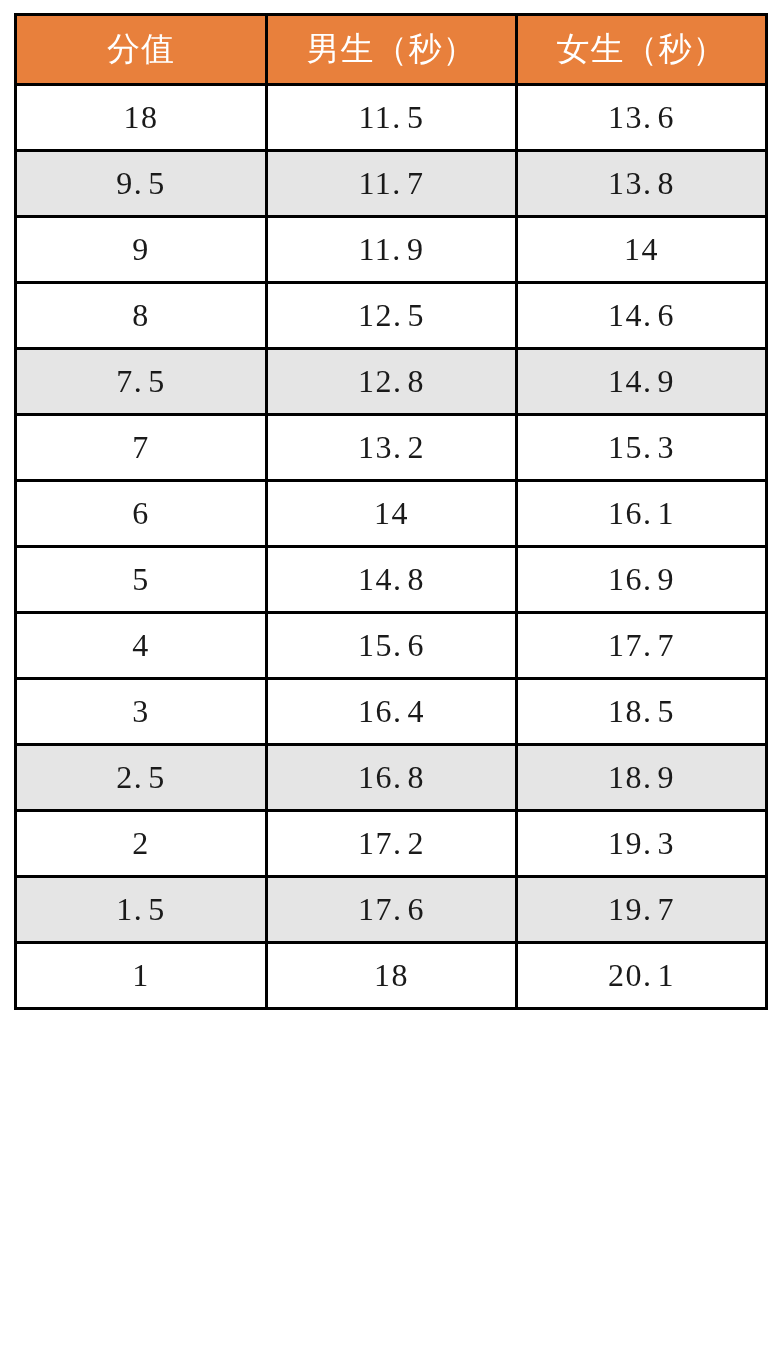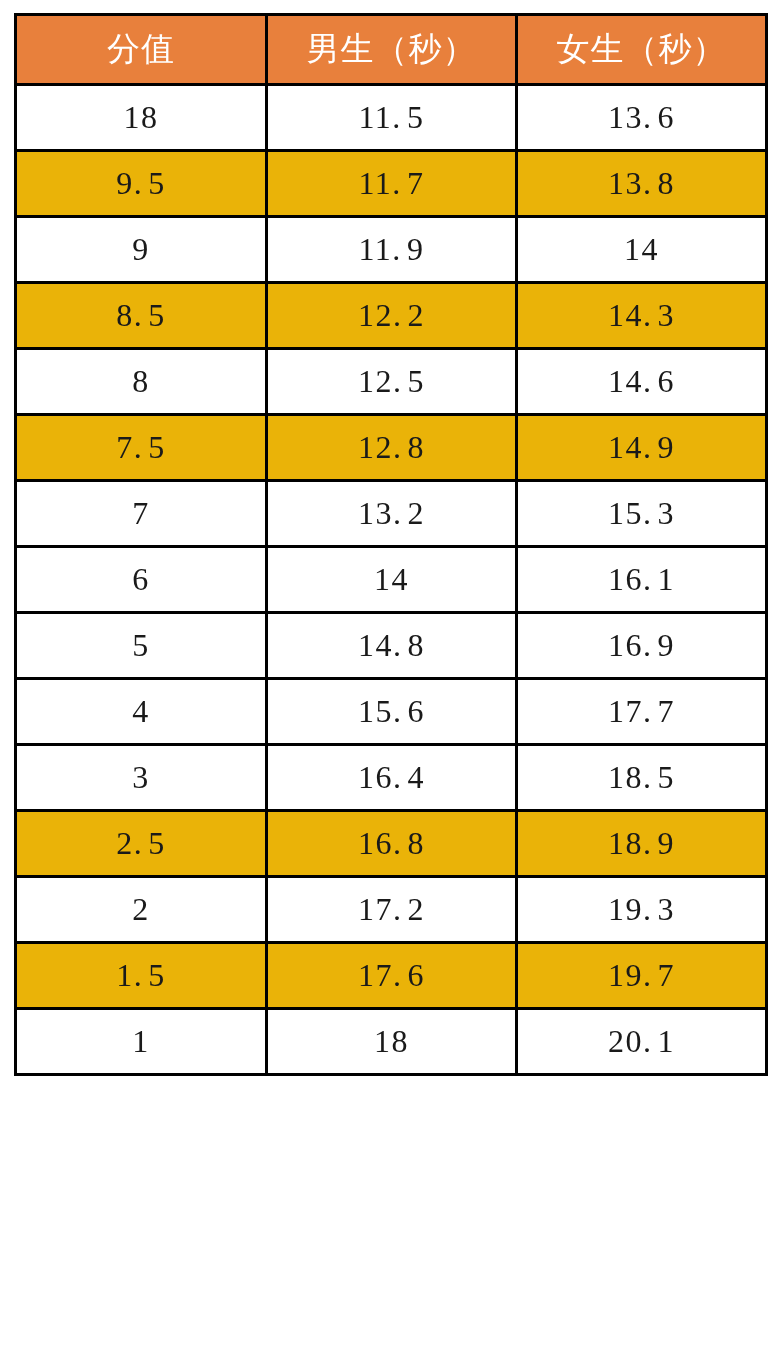--- a/index.html
+++ b/index.html
@@ -58,21 +58,21 @@
 
   .score-table tbody td {
     height: 66px;
     font-size: 32px;
     color: #1a1a1a;
     letter-spacing: 1.5px;
     white-space: nowrap;
   }
 
   .score-table tbody tr.row-odd td  { background: #ffffff; }
-  .score-table tbody tr.row-even td { background: #eab308; }
+  .score-table tbody tr.row-even td { background: #e5e5e5; }
 
   
   .num .dot { display: inline-block; margin-right: 0.16em; }
 </style>
 </head>
 <body>
 
 <div class="sheet">
 
   <table class="score-table">
@@ -96,25 +96,20 @@
         </tr>
         <tr class="row-even">
           <td><span class="num">9<span class="dot">.</span>5</span></td>
           <td><span class="num">11<span class="dot">.</span>7</span></td>
           <td><span class="num">13<span class="dot">.</span>8</span></td>
         </tr>
         <tr class="row-odd">
           <td><span class="num">9</span></td>
           <td><span class="num">11<span class="dot">.</span>9</span></td>
           <td><span class="num">14</span></td>
-        </tr>
-        <tr class="row-even">
-          <td><span class="num">8<span class="dot">.</span>5</span></td>
-          <td><span class="num">12<span class="dot">.</span>2</span></td>
-          <td><span class="num">14<span class="dot">.</span>3</span></td>
         </tr>
         <tr class="row-odd">
           <td><span class="num">8</span></td>
           <td><span class="num">12<span class="dot">.</span>5</span></td>
           <td><span class="num">14<span class="dot">.</span>6</span></td>
         </tr>
         <tr class="row-even">
           <td><span class="num">7<span class="dot">.</span>5</span></td>
           <td><span class="num">12<span class="dot">.</span>8</span></td>
           <td><span class="num">14<span class="dot">.</span>9</span></td>

